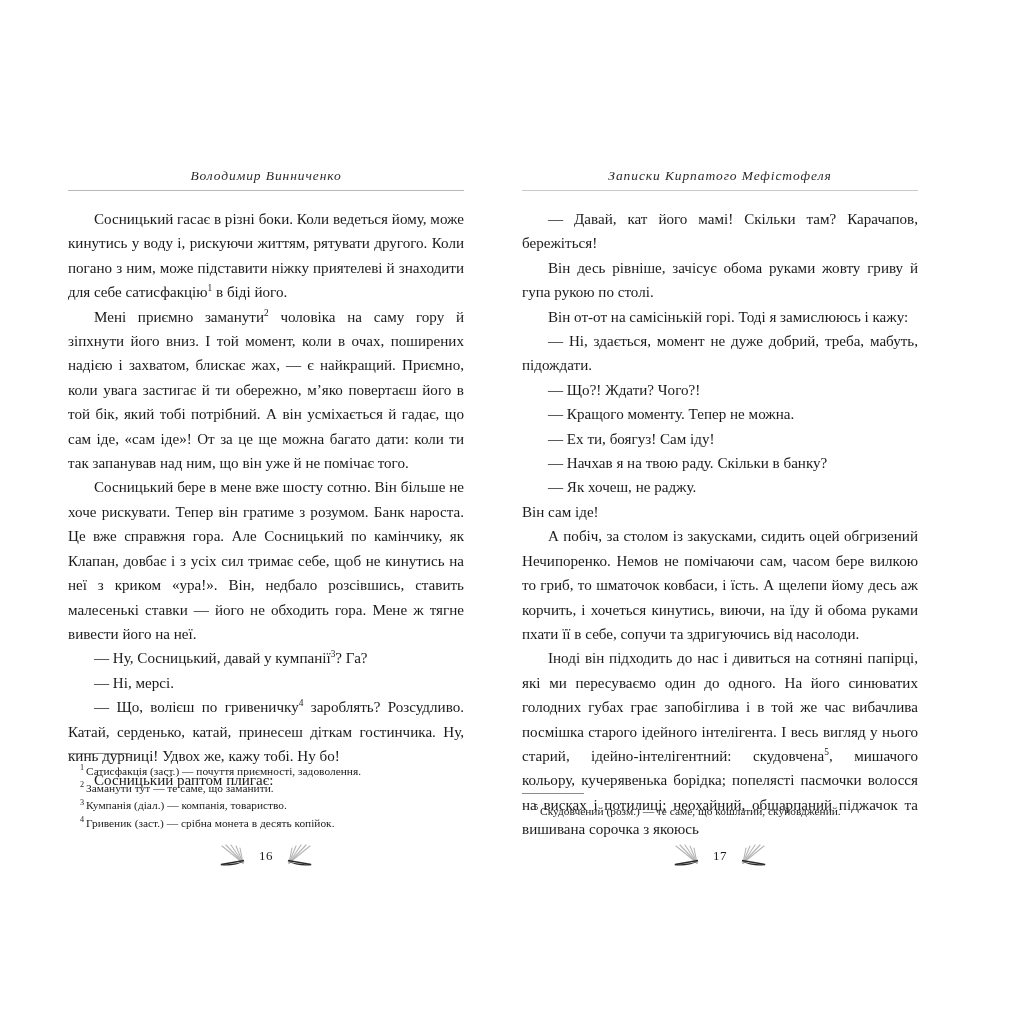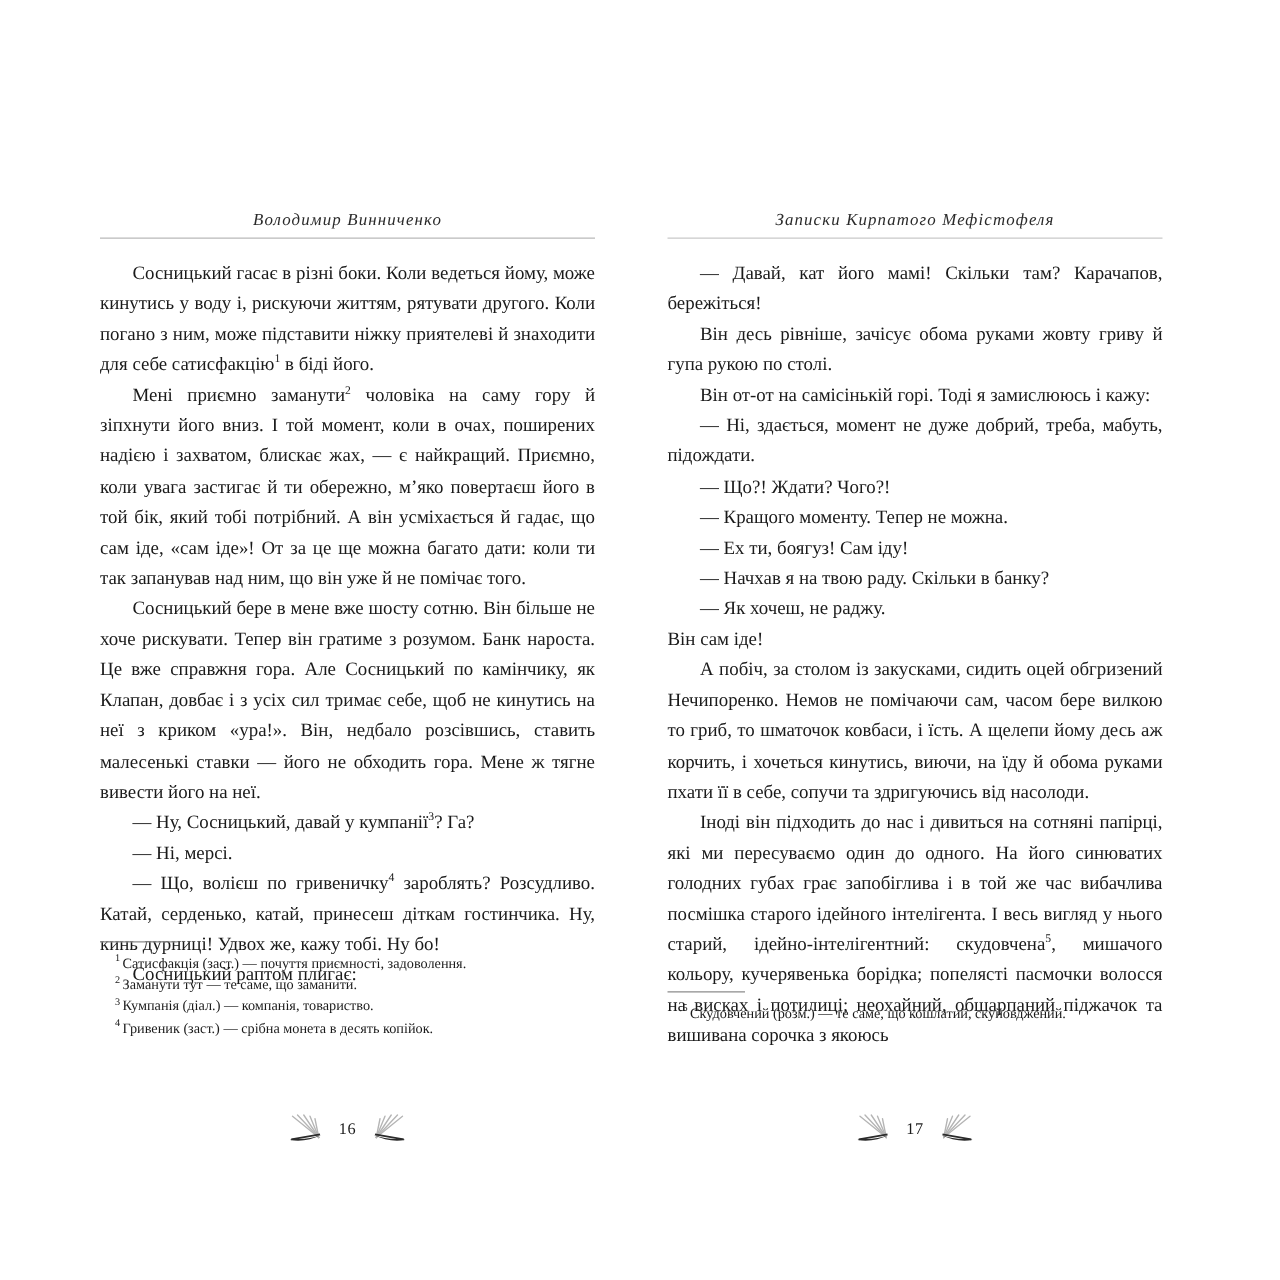--- a/index.html
+++ b/index.html
@@ -14,21 +14,20 @@
     font-family: "Liberation Serif", "DejaVu Serif", serif;
     color: #1a1a1a;
   }
 
   .spread {
     position: relative;
     width: 852px;
     height: 1024px;
     display: flex;
     box-sizing: border-box;
-    padding-left: 12px;
   }
 
   .page {
     position: relative;
     box-sizing: border-box;
     width: 512px;
     height: 1024px;
     padding-top: 168px;
   }
 
@@ -118,21 +117,20 @@
 
   
   .folio {
     position: absolute;
     left: 0;
     width: 100%;
     display: flex;
     align-items: center;
     justify-content: center;
     gap: 10px;
-    margin-top: 47px;
   }
   .folio-num {
     font-size: 13px;
     color: #1c1c1c;
     letter-spacing: 0.5px;
   }
   .ornament {
     width: 34px;
     height: 24px;
     display: block;

